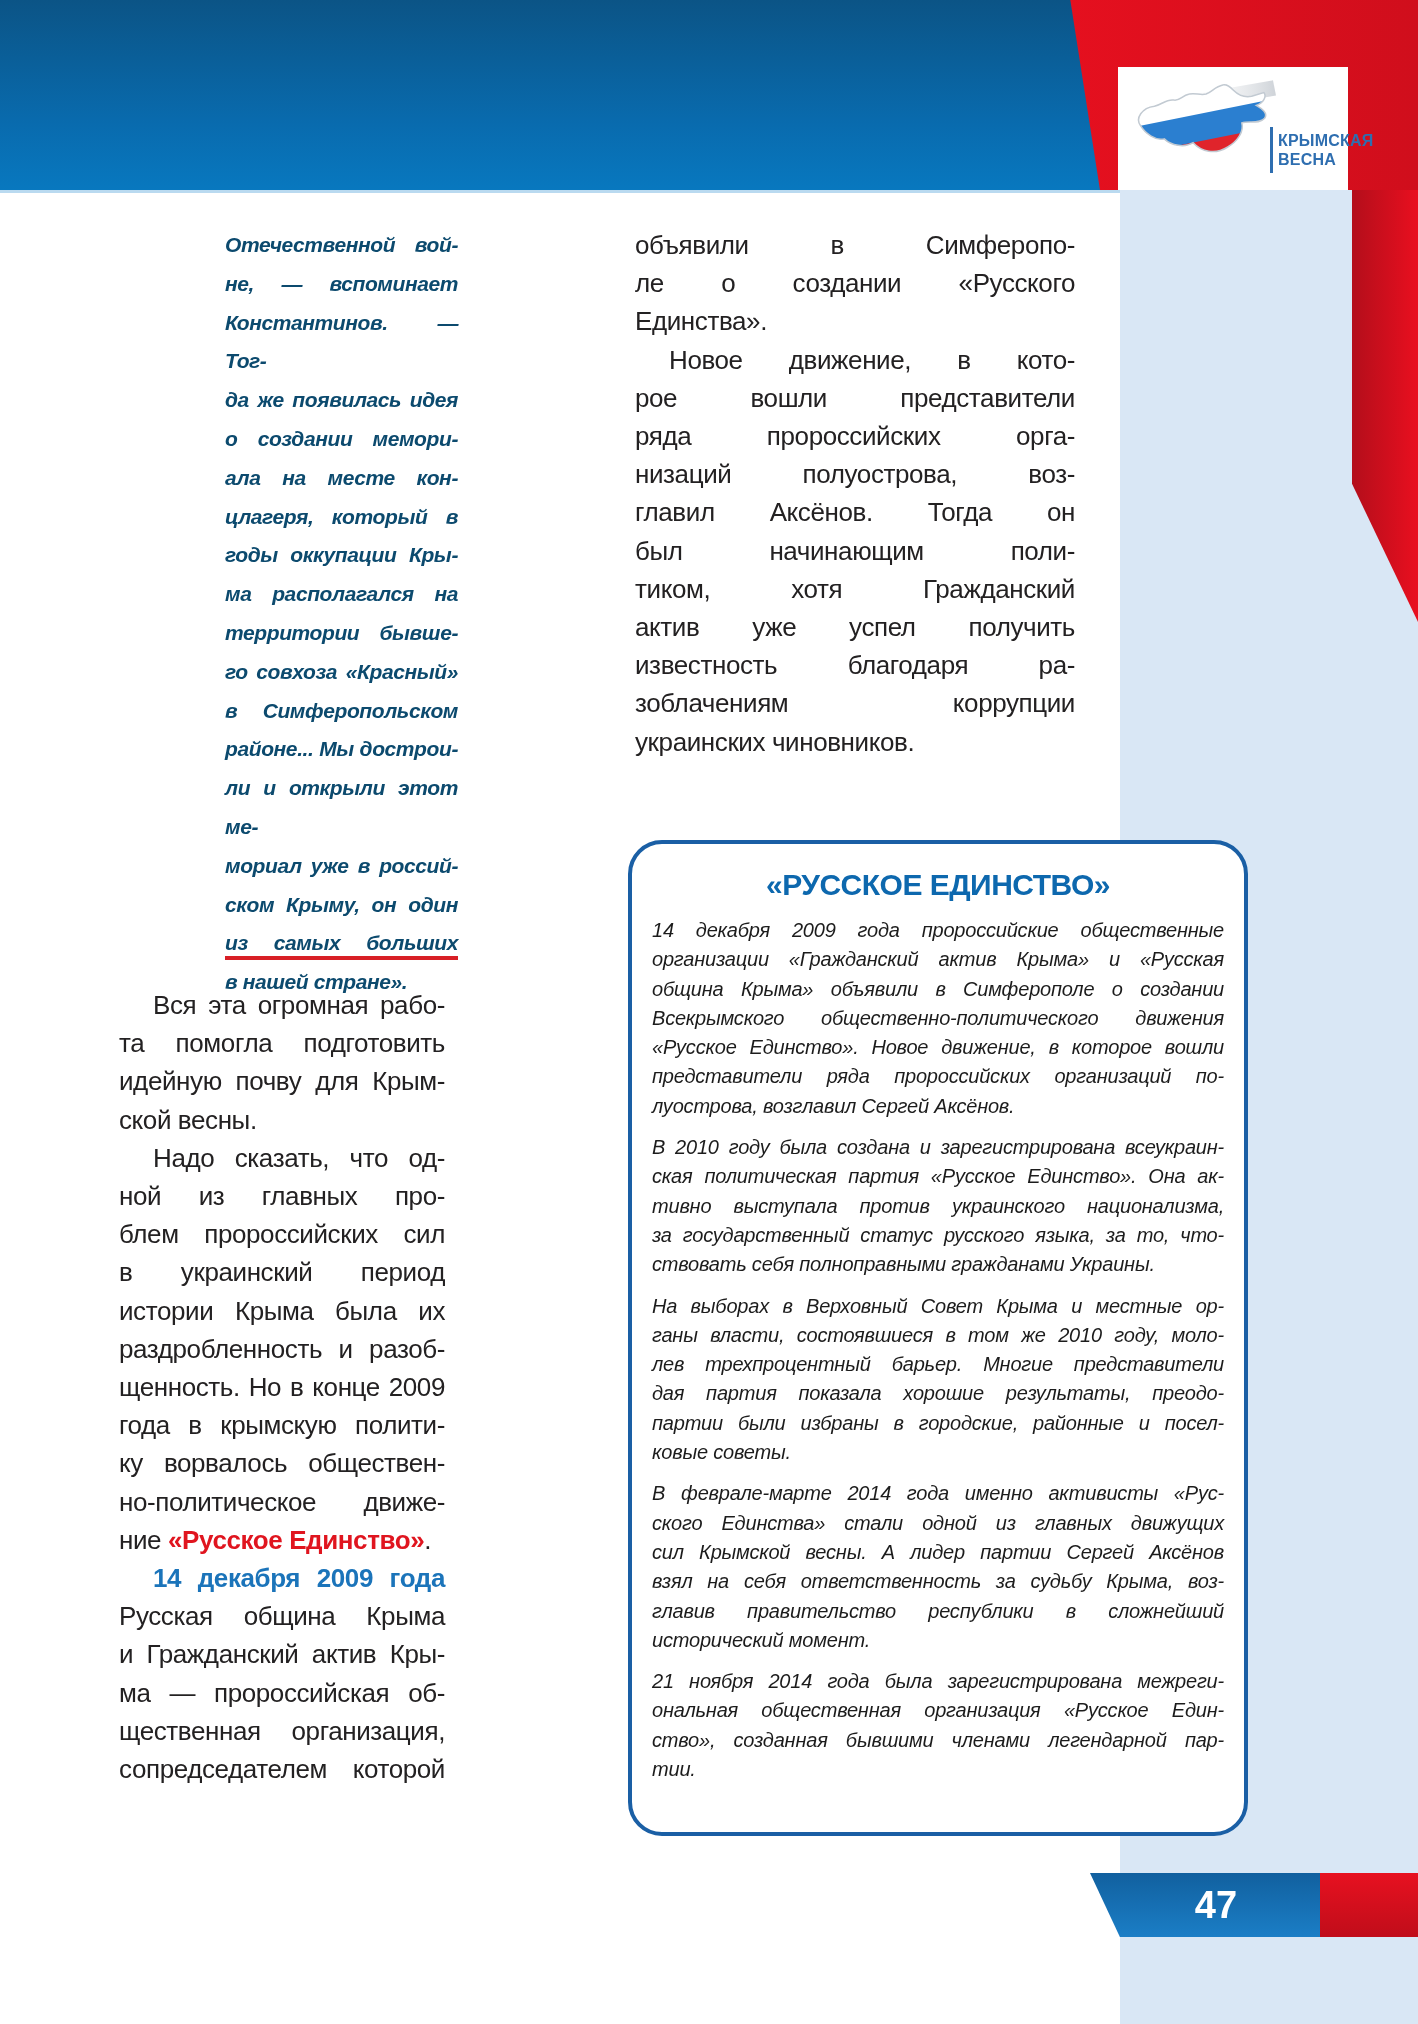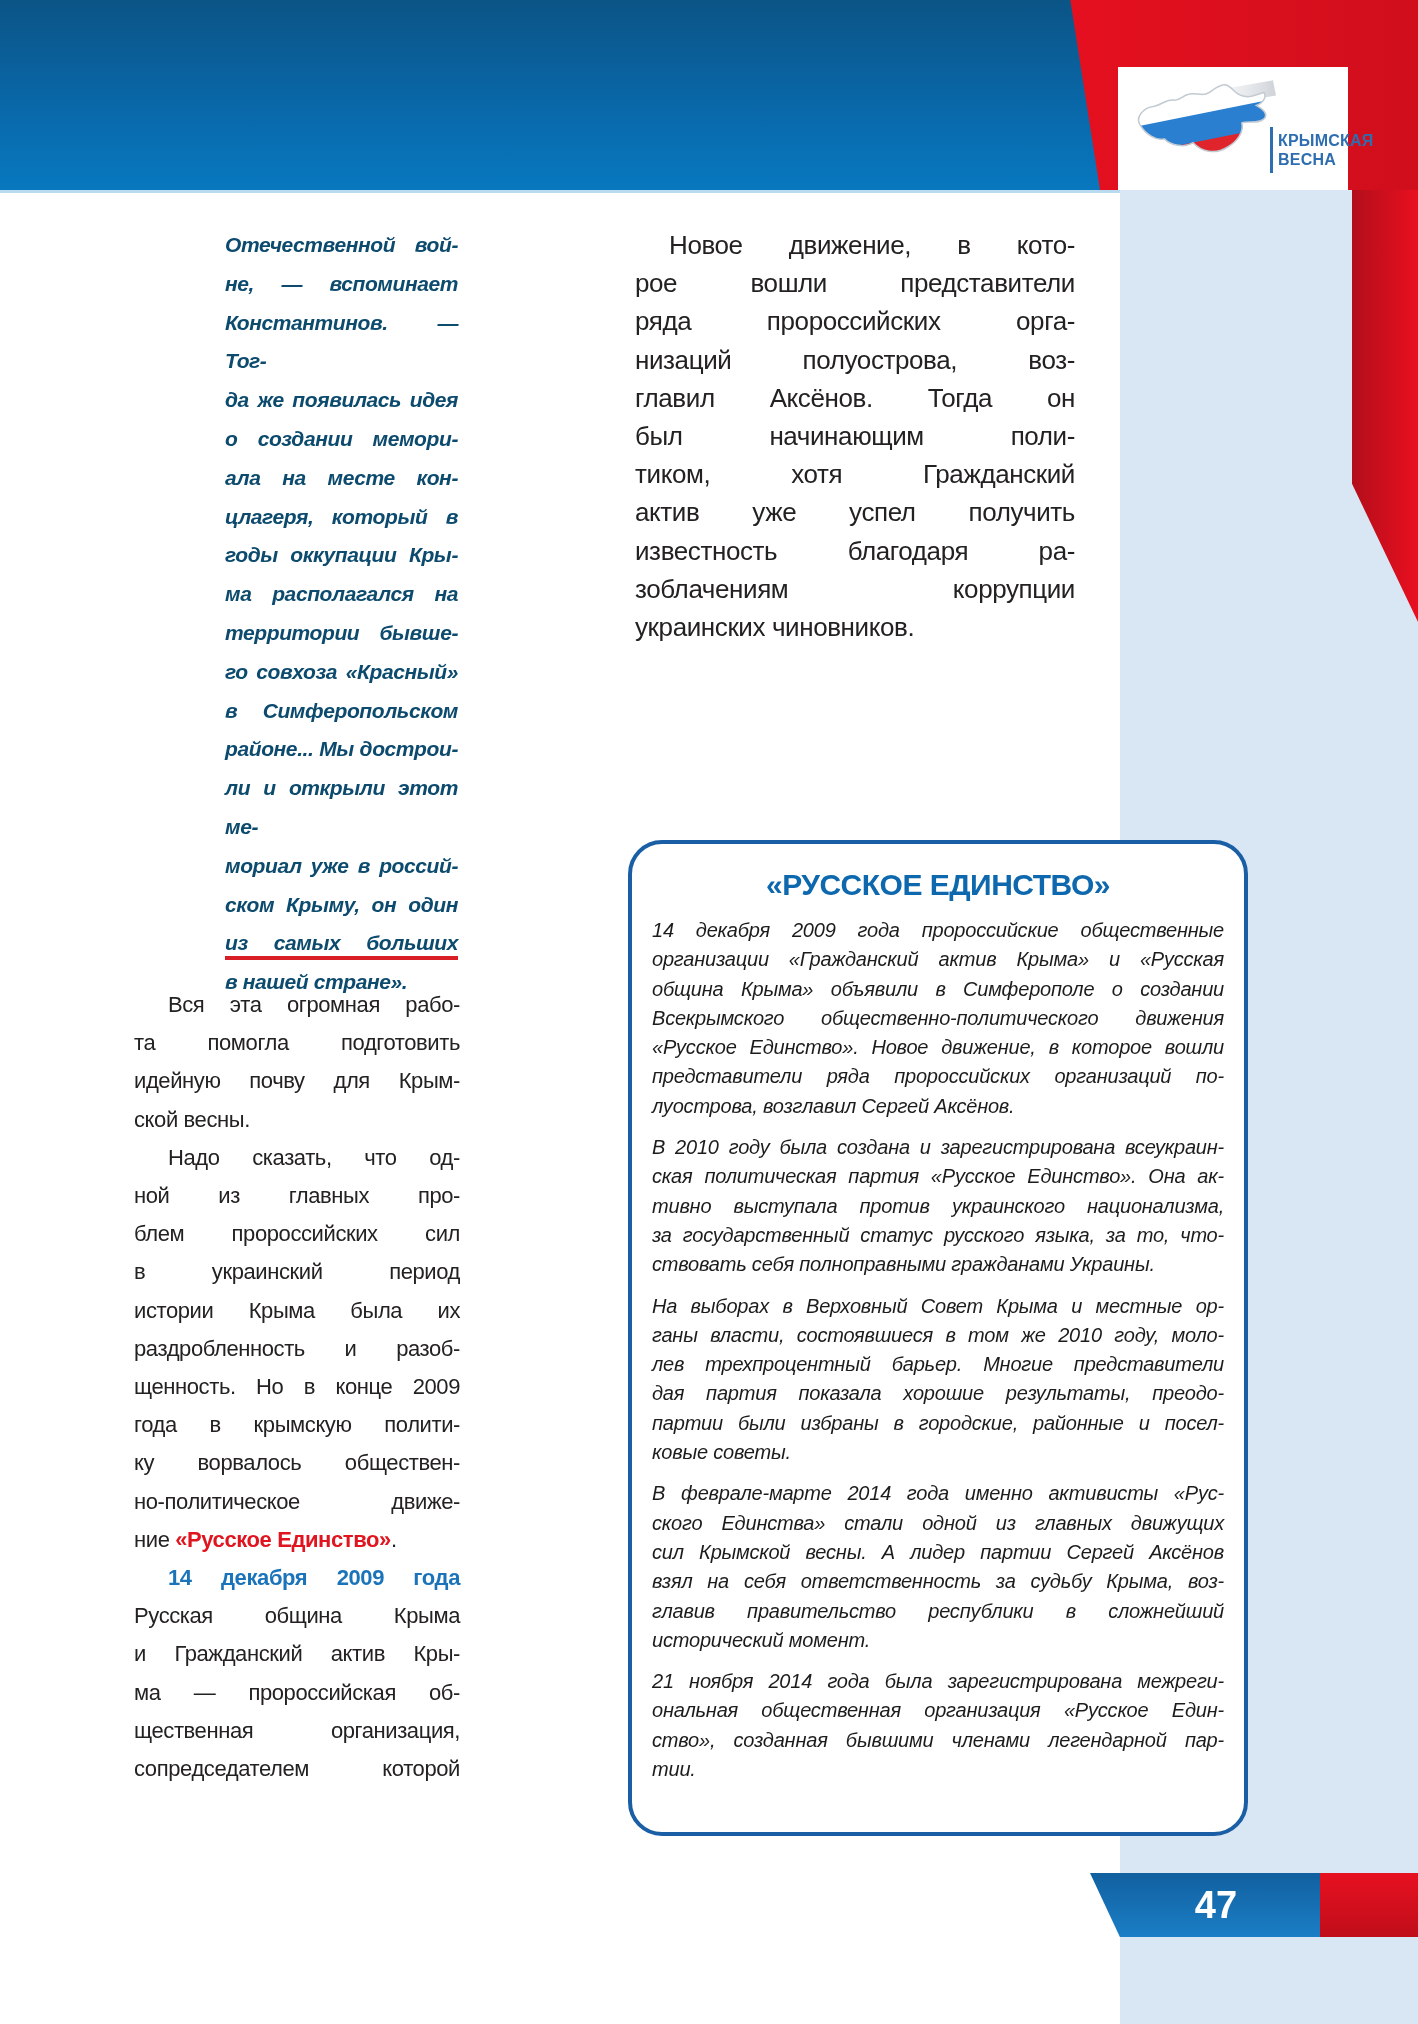--- a/index.html
+++ b/index.html
@@ -45,22 +45,22 @@
   .para.indent .tline:first-child { text-indent:34px; }
 
   .quote-block {
     position:absolute; left:225px; top:226px; width:233px;
     font-weight:700; font-style:italic; color:#0c4a6e;
     font-size:21px; line-height:38.8px; letter-spacing:-0.4px;
   }
   .red-rule { position:absolute; left:225px; top:956px; width:233px; height:4px; background:#d81f26; }
 
   .left-body {
-    position:absolute; left:134px; top:986px; width:326px;
-    font-size:22px; line-height:38.2px; color:#232122; letter-spacing:-0.4px;
+    position:absolute; left:119px; top:986px; width:326px;
+    font-size:26px; line-height:38.2px; color:#232122; letter-spacing:-0.4px;
   }
   .right-body {
     position:absolute; left:635px; top:226px; width:440px;
     font-size:26px; line-height:38.2px; color:#232122; letter-spacing:-0.4px;
   }
   .accent-red  { color:#e0151f; font-weight:800; }
   .accent-blue { color:#1b74ba; font-weight:800; }
   .accent-dark { color:#1a1a1a; font-weight:800; }
 
   
@@ -191,20 +191,25 @@
         <div class="tline"><span class="accent-blue">14 декабря 2009 года</span></div>
         <div class="tline">Русская община Крыма</div>
         <div class="tline">и Гражданский актив Кры-</div>
         <div class="tline">ма — пророссийская об-</div>
         <div class="tline">щественная организация,</div>
         <div class="tline">сопредседателем которой</div>
       </div>
     </div>
 
   <div class="right-body">
+      <div class="para">
+        <div class="tline">объявили в Симферопо-</div>
+        <div class="tline">ле о создании «Русского</div>
+        <div class="tline tline-last">Единства».</div>
+      </div>
       <div class="para indent">
         <div class="tline">Новое движение, в кото-</div>
         <div class="tline">рое вошли представители</div>
         <div class="tline">ряда пророссийских орга-</div>
         <div class="tline">низаций полуострова, воз-</div>
         <div class="tline">главил Аксёнов. Тогда он</div>
         <div class="tline">был начинающим поли-</div>
         <div class="tline">тиком, хотя Гражданский</div>
         <div class="tline">актив уже успел получить</div>
         <div class="tline">известность благодаря ра-</div>

